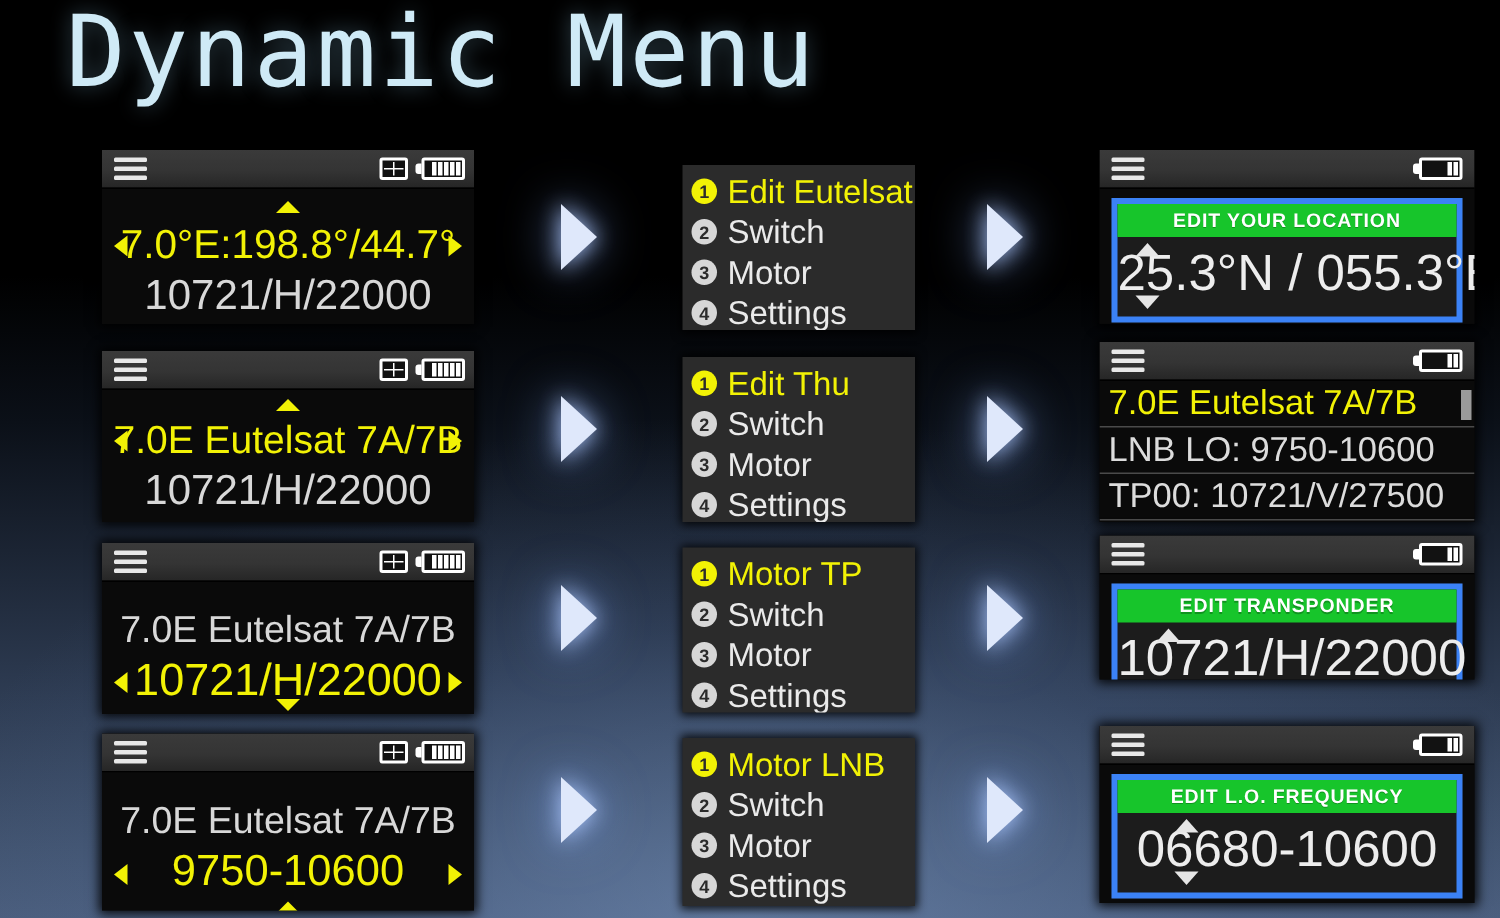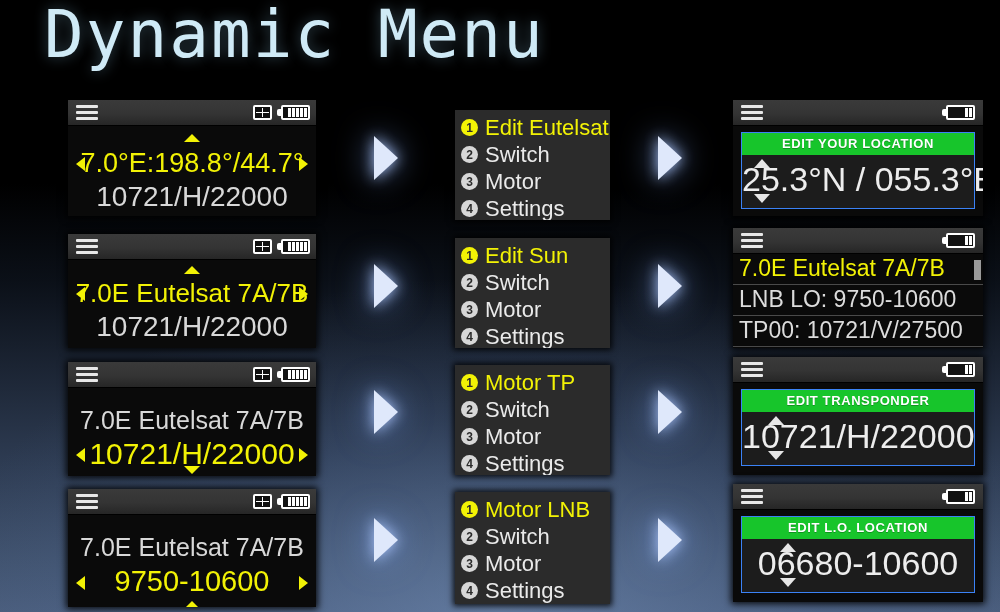--- a/index.html
+++ b/index.html
@@ -200,21 +200,21 @@
     flex: 0 0 auto;
     line-height: 1;
   }
   .mrow.sel .num { background: #f2f205; color: #2b2b2b; }
 
   
   .editcard {
     position: absolute;
     left: 8px; right: 8px;
     background: #1c1c1c;
-    border: 1px solid #3b82f6;
+    border: 4px solid #3b82f6;
     box-sizing: border-box;
   }
   .greenbar {
     background: #17c52b;
     color: #ffffff;
     text-align: center;
     font-size: 13px;
     letter-spacing: 0.6px;
     font-weight: bold;
     padding: 3px 0 4px;
@@ -389,21 +389,21 @@
         <span>10721/H/22000</span>
       </div>
     </div>
   </div>
 
   <div class="bluearrow" style="left:374px; top:264px;"></div>
 
   <div class="menu" style="left:455px; top:238px; width:155px; height:110px;">
     <div class="mrow sel">
       <span class="num">1</span>
-      <span>Edit Sun</span>
+      <span>Edit Thu</span>
     </div>
     <div class="mrow">
       <span class="num">2</span>
       <span>Switch</span>
     </div>
     <div class="mrow">
       <span class="num">3</span>
       <span>Motor</span>
     </div>
     <div class="mrow">
@@ -490,21 +490,21 @@
       <span>Motor</span>
     </div>
     <div class="mrow">
       <span class="num">4</span>
       <span>Settings</span>
     </div>
   </div>
 
   <div class="bluearrow" style="left:658px; top:390px;"></div>
 
-  <div class="device" style="left:733px; top:357px; width:250px; height:118px;">
+  <div class="device" style="left:733px; top:357px; width:250px; height:96px;">
     <div class="statusbar">
       <div class="hamburger">
           <i></i>
           <i></i>
           <i></i>
         </div>
       <div class="battery" style="right:8px;">
         <div class="nub"></div>
         <div class="shell">
             <span class="bar"></span>
@@ -597,21 +597,21 @@
             <span class="bar"></span>
             <span class="bar"></span>
             <span class="bar off"></span>
             <span class="bar off"></span>
             <span class="bar off"></span>
           </div>
       </div>
     </div>
     <div class="screenbody">
       <div class="editcard" style="top:6px;">
-        <div class="greenbar">EDIT L.O. LOCATION</div>
+        <div class="greenbar">EDIT L.O. FREQUENCY</div>
         <div class="editval">
           <span class="spinner" style="left:38px;">
             <span class="up"></span>
             <span class="dn"></span>
           </span>
           <span>06680-10600</span>
         </div>
       </div>
     </div>
   </div>

